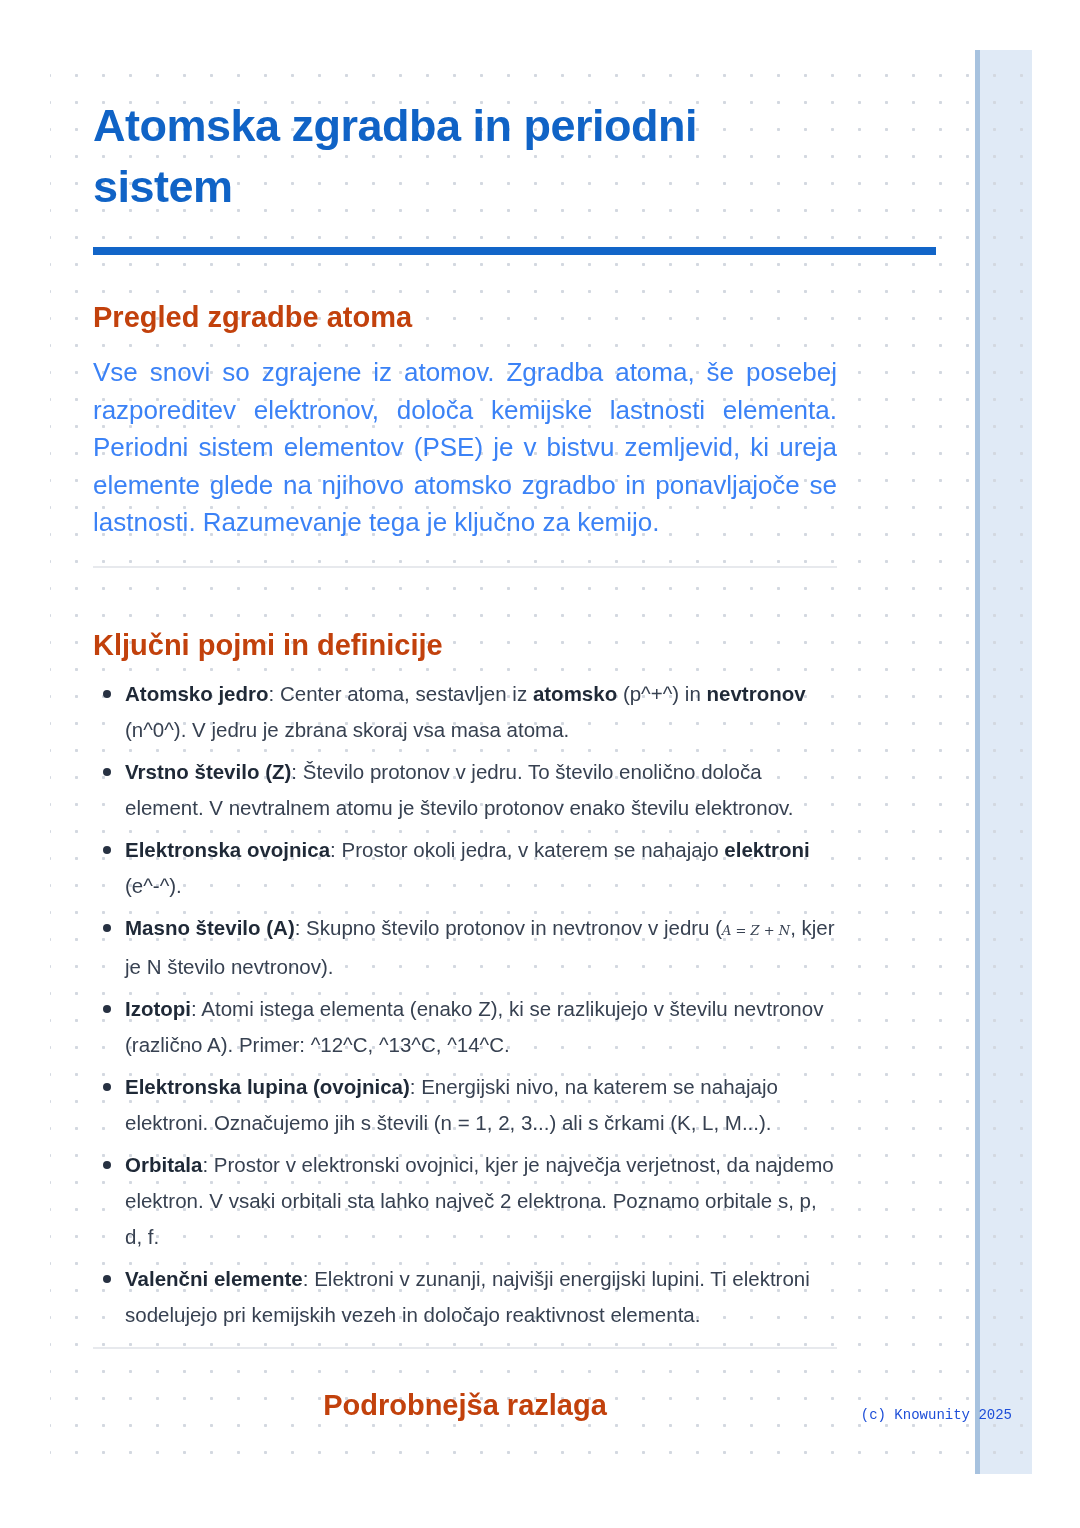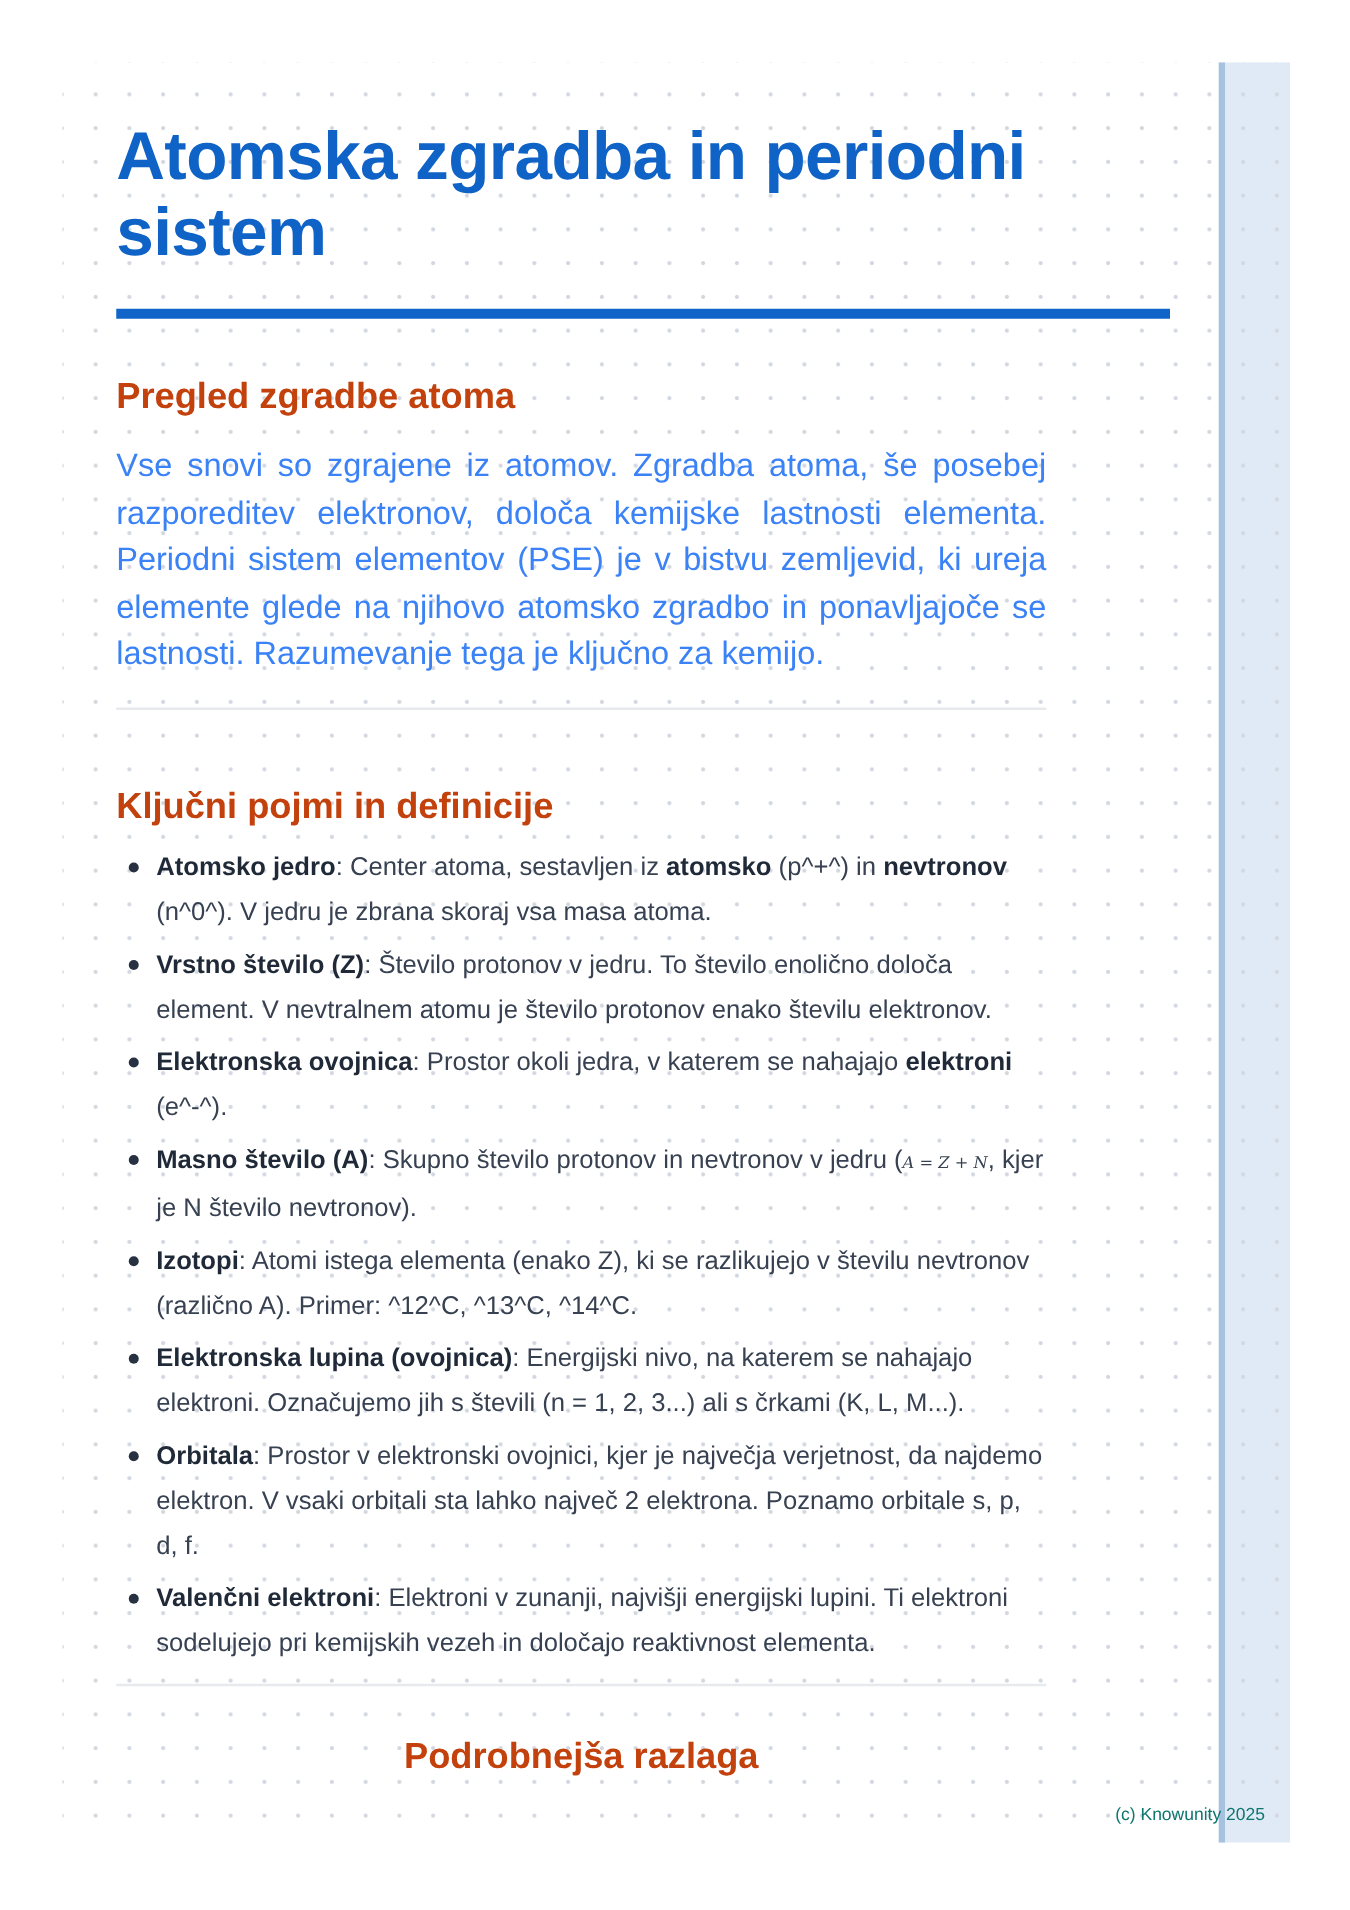--- a/index.html
+++ b/index.html
@@ -44,21 +44,21 @@
   .content {
     position: absolute;
     left: 93px;
     top: 95px;
     width: 744px;
     z-index: 3;
   }
   h1.main-title {
     margin: 0;
     color: #1063c6;
-    font-size: 54px;
+    font-size: 45px;
     line-height: 61px;
     font-weight: 800;
     letter-spacing: -0.5px;
   }
   .title-rule {
     margin-top: 30px;
     width: 843px;
     height: 8px;
     background: #1265c8;
   }
@@ -115,25 +115,26 @@
     color: #1f2937;
   }
   .seg-math {
     font-family: "DejaVu Serif", serif;
     font-style: italic;
     font-size: 13px;
   }
   .footer-credit {
     position: absolute;
     right: 68px;
-    top: 1442px;
+    top: 1406px;
     z-index: 4;
-    color: #0f766e;
+    color: #1d4ed8;
     font-size: 14px;
     line-height: 18px;
+    font-family: Liberation Mono, monospace;
   }
 </style>
 </head>
 <body>
 
 <div class="page">
 
   <div class="side-strip"></div>
   <div class="dot-grid"></div>
 
@@ -152,21 +153,21 @@
     <h2 class="section-heading h2-second">Ključni pojmi in definicije</h2>
 
     <ul class="def-list">
         <li class="def-item"><span class="seg-bold">Atomsko jedro</span><span>: Center atoma, sestavljen iz </span><span class="seg-bold">atomsko</span><span> (p^+^) in </span><span class="seg-bold">nevtronov</span><span> (n^0^). V jedru je zbrana skoraj vsa masa atoma.</span></li>
         <li class="def-item"><span class="seg-bold">Vrstno število (Z)</span><span>: Število protonov v jedru. To število enolično določa element. V nevtralnem atomu je število protonov enako številu elektronov.</span></li>
         <li class="def-item"><span class="seg-bold">Elektronska ovojnica</span><span>: Prostor okoli jedra, v katerem se nahajajo </span><span class="seg-bold">elektroni</span><span> (e^-^).</span></li>
         <li class="def-item"><span class="seg-bold">Masno število (A)</span><span>: Skupno število protonov in nevtronov v jedru (</span><span class="seg-math">A = Z + N</span><span>, kjer je N število nevtronov).</span></li>
         <li class="def-item"><span class="seg-bold">Izotopi</span><span>: Atomi istega elementa (enako Z), ki se razlikujejo v številu nevtronov (različno A). Primer: ^12^C, ^13^C, ^14^C.</span></li>
         <li class="def-item"><span class="seg-bold">Elektronska lupina (ovojnica)</span><span>: Energijski nivo, na katerem se nahajajo elektroni. Označujemo jih s števili (n = 1, 2, 3...) ali s črkami (K, L, M...).</span></li>
         <li class="def-item"><span class="seg-bold">Orbitala</span><span>: Prostor v elektronski ovojnici, kjer je največja verjetnost, da najdemo elektron. V vsaki orbitali sta lahko največ 2 elektrona. Poznamo orbitale s, p, d, f.</span></li>
-        <li class="def-item"><span class="seg-bold">Valenčni elektroni</span><span>: Elektroni v zunanji, najvišji energijski lupini. Ti elektroni sodelujejo pri kemijskih vezeh in določajo reaktivnost elementa.</span></li>
+        <li class="def-item"><span class="seg-bold">Valenčni elemente</span><span>: Elektroni v zunanji, najvišji energijski lupini. Ti elektroni sodelujejo pri kemijskih vezeh in določajo reaktivnost elementa.</span></li>
       </ul>
 
     <div class="divider d2"></div>
 
     <h2 class="section-heading h2-third">Podrobnejša razlaga</h2>
 
   </div>
 
   <div class="footer-credit">(c) Knowunity 2025</div>
 

